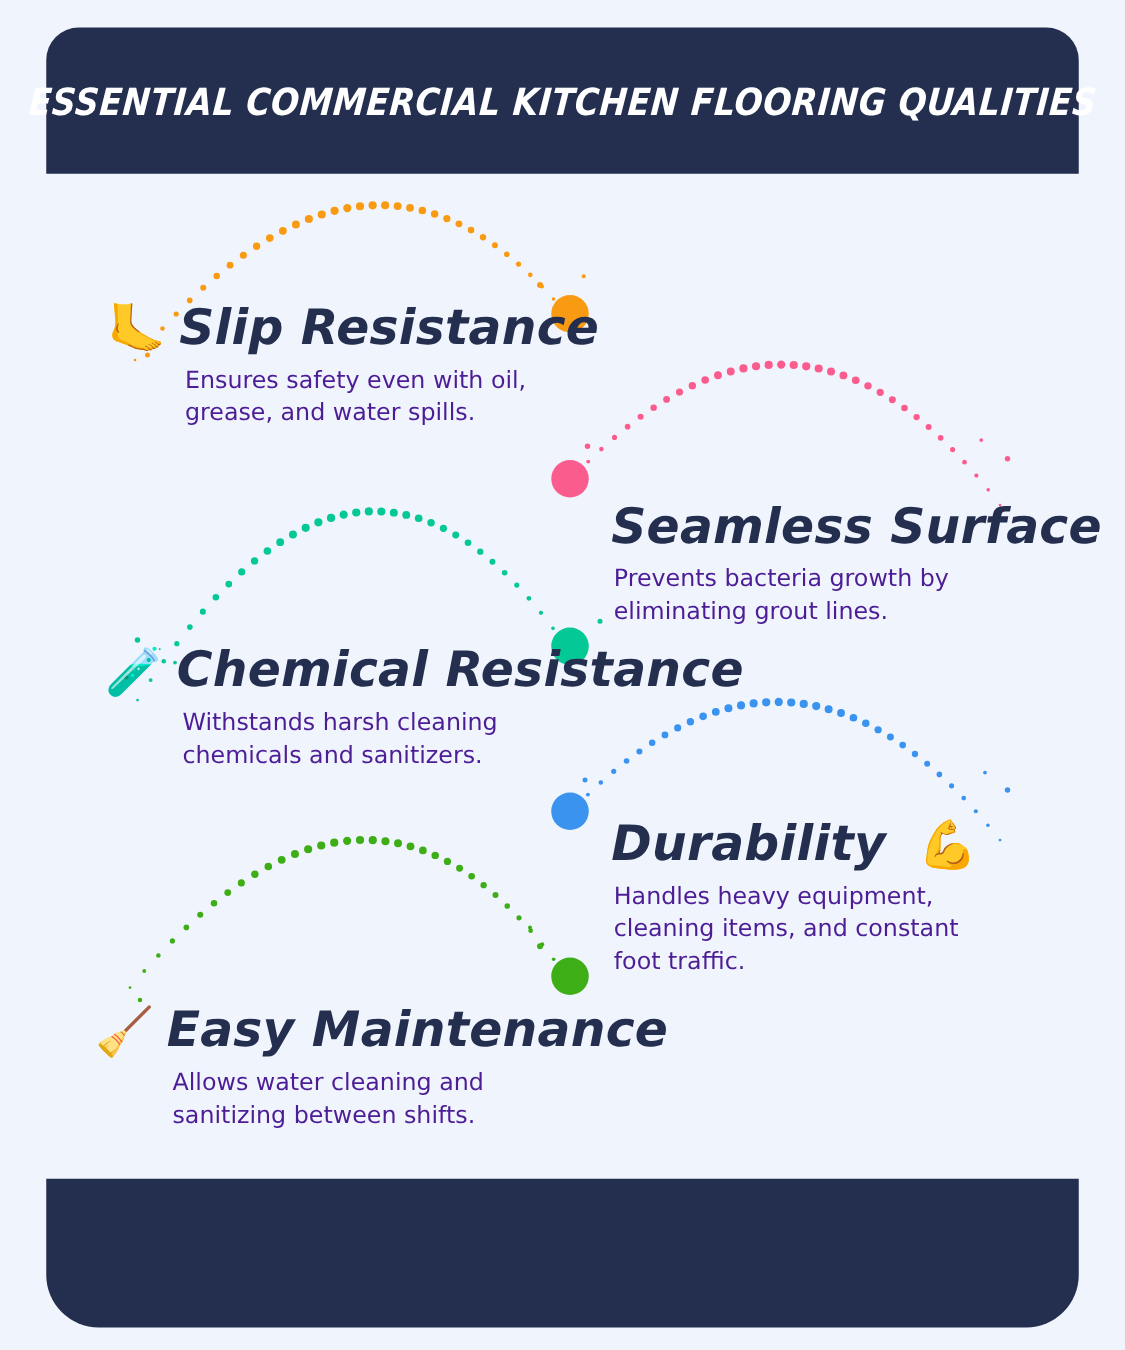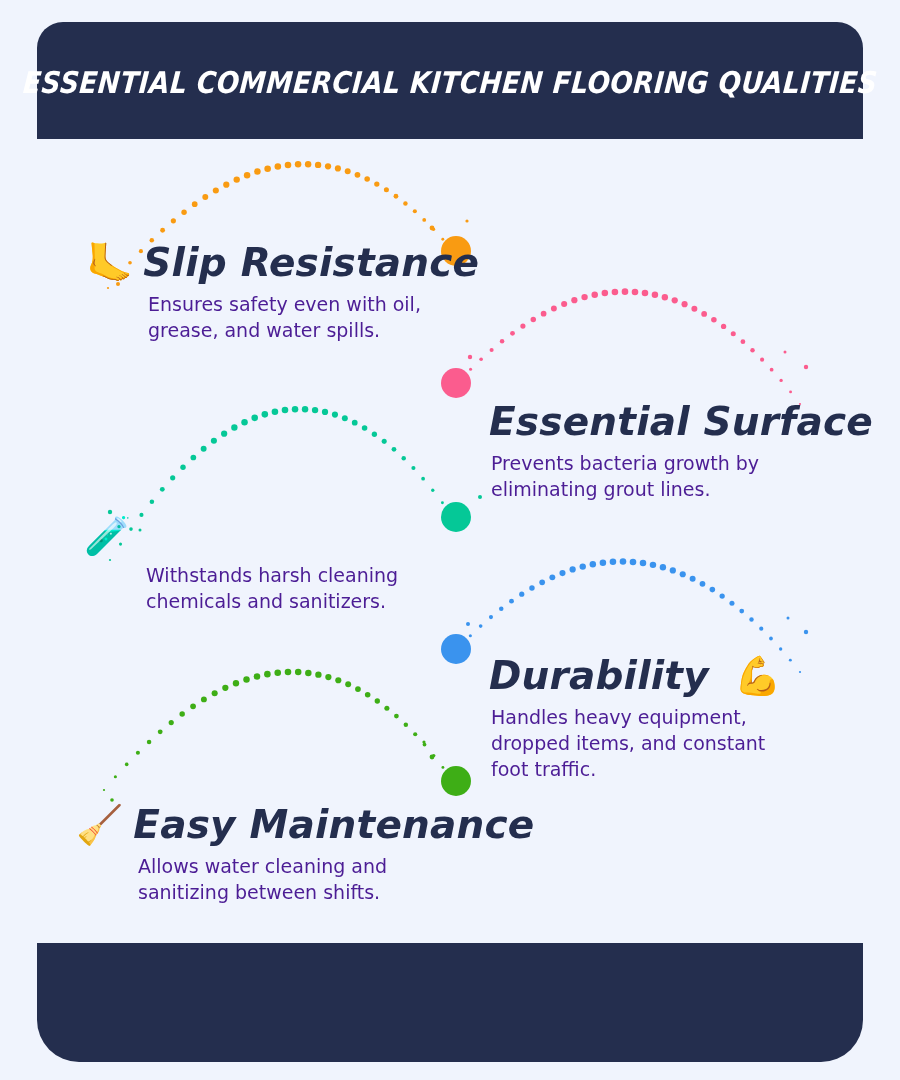--- a/index.html
+++ b/index.html
@@ -327,42 +327,43 @@
     <div class="entry-head">
       <span class="entry-emoji">🦶</span>
       <span class="entry-title">Slip Resistance</span>
     </div>
     <div class="entry-desc">Ensures safety even with oil,
 grease, and water spills.</div>
   </div>
 
   <div class="entry right" id="entry-seamless">
     <div class="entry-head">
-      <span class="entry-title">Essential Surface</span>
+      <span class="entry-title">Seamless Surface</span>
       <span class="entry-emoji">🧼</span>
     </div>
     <div class="entry-desc">Prevents bacteria growth by
 eliminating grout lines.</div>
   </div>
 
   <div class="entry left" id="entry-chemical">
     <div class="entry-head">
       <span class="entry-emoji">🧪</span>
+      <span class="entry-title">Chemical Resistance</span>
     </div>
     <div class="entry-desc">Withstands harsh cleaning
 chemicals and sanitizers.</div>
   </div>
 
   <div class="entry right" id="entry-durability">
     <div class="entry-head">
       <span class="entry-title">Durability</span>
       <span class="entry-emoji">💪</span>
     </div>
     <div class="entry-desc">Handles heavy equipment,
-dropped items, and constant
+cleaning items, and constant
 foot traffic.</div>
   </div>
 
   <div class="entry left" id="entry-maintenance">
     <div class="entry-head">
       <span class="entry-emoji">🧹</span>
       <span class="entry-title">Easy Maintenance</span>
     </div>
     <div class="entry-desc">Allows water cleaning and
 sanitizing between shifts.</div>

